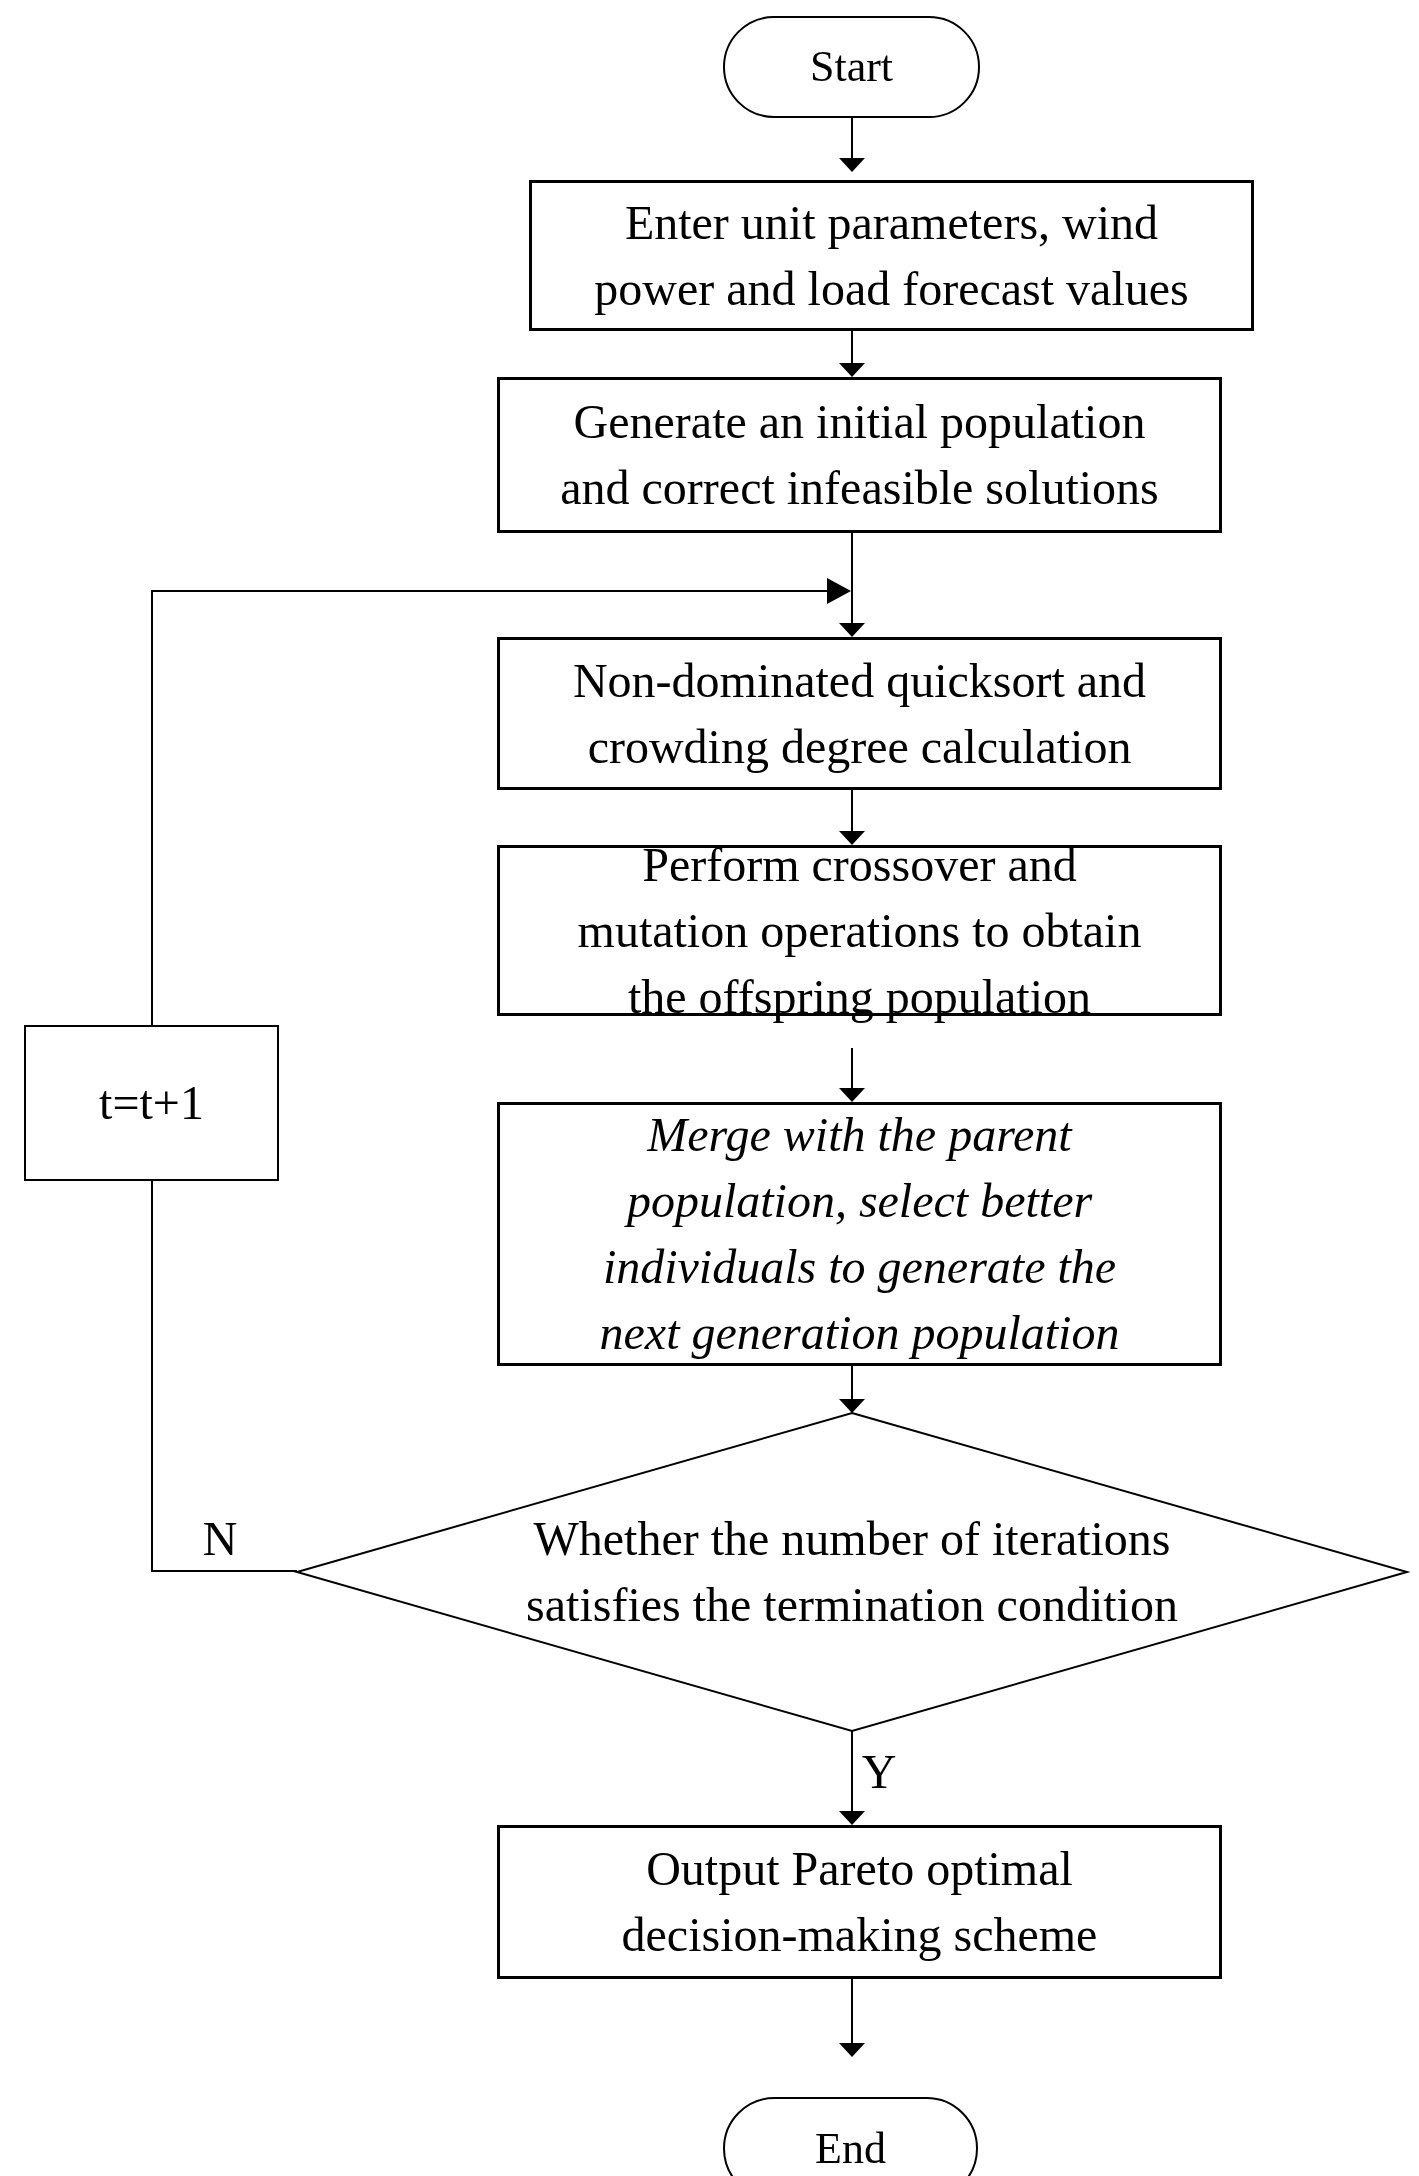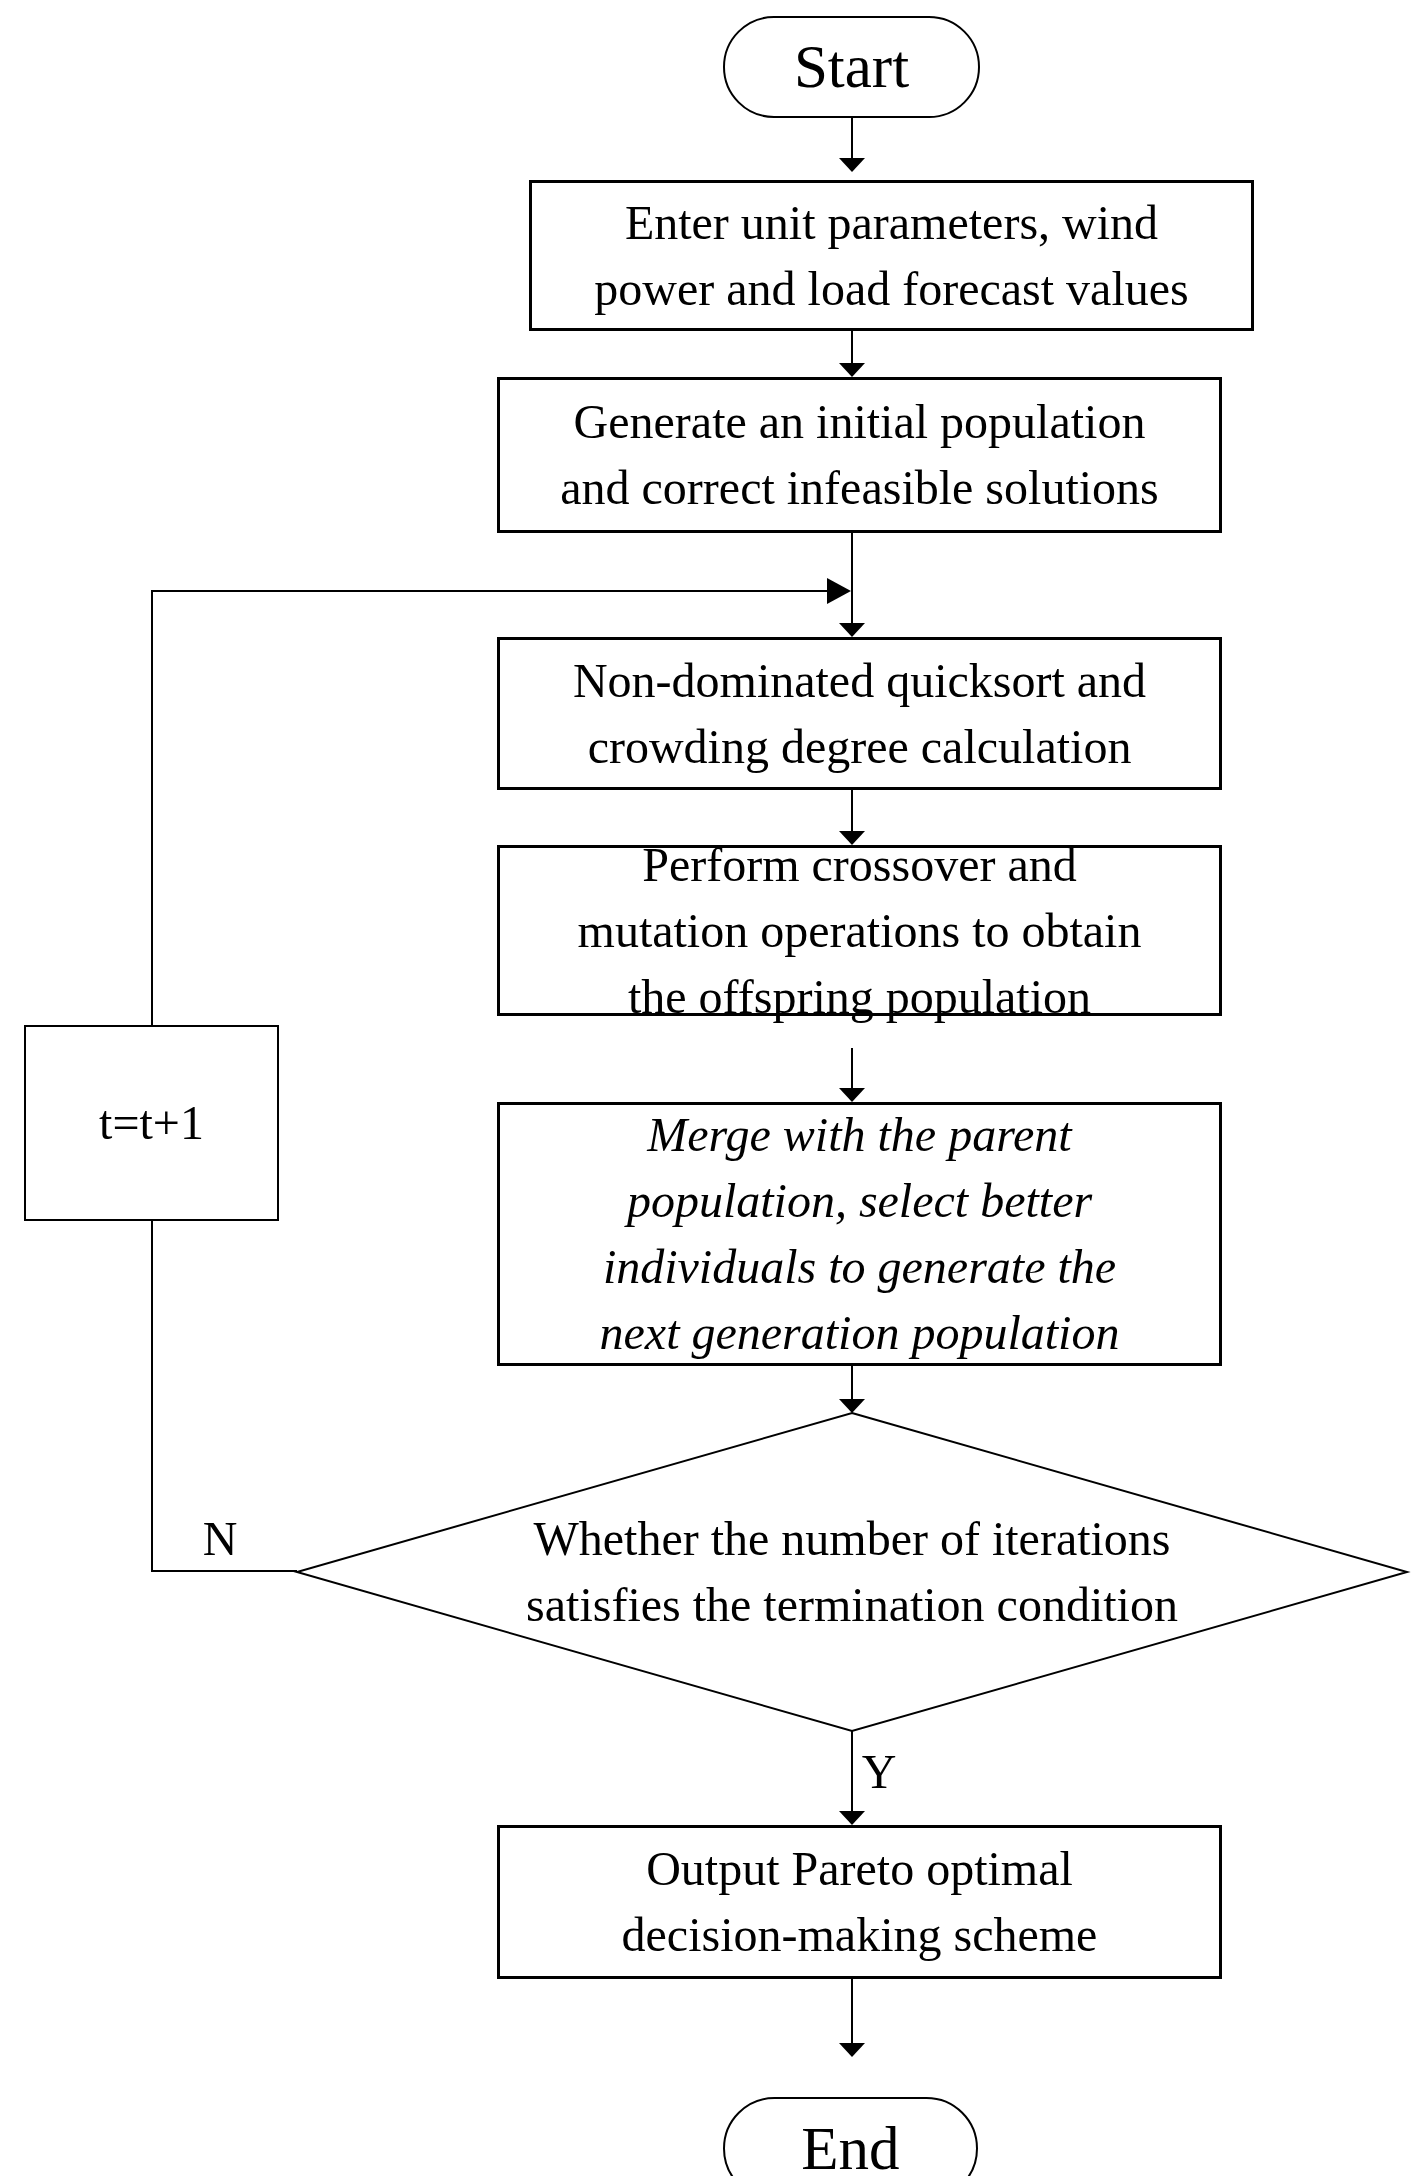--- a/index.html
+++ b/index.html
@@ -6,29 +6,29 @@
   .canvas{
     position:relative;width:1419px;height:2176px;background:#ffffff;
     font-family:"Liberation Serif","DejaVu Serif",serif;color:#000000;
   }
   .connectors{position:absolute;left:0;top:0;width:1419px;height:2176px;}
   .node{
     position:absolute;display:flex;align-items:center;justify-content:center;
     text-align:center;background:#ffffff;border:3px solid #000000;
     box-sizing:border-box;font-size:48px;line-height:66px;white-space:pre-line;
   }
-  .terminator{border-width:2px;border-radius:52px;font-size:61px;}
+  .terminator{border-width:2px;border-radius:52px;font-size:44px;}
   .plain{border:none;background:transparent;}
   #start        {left:723px;top:16px;  width:257px;height:102px;}
   #box-enter    {left:497px;top:180px; width:725px;height:151px;margin-left:32px;}
   #box-generate {left:497px;top:377px; width:725px;height:156px;}
   #box-sort     {left:497px;top:637px; width:725px;height:153px;}
   #box-crossover{left:497px;top:845px; width:725px;height:171px;}
   #box-merge    {left:497px;top:1102px;width:725px;height:264px;font-style:italic;}
-  #box-increment{left:24px; top:1025px;width:255px;height:196px;border-width:2px;}
+  #box-increment{left:24px; top:1025px;width:255px;height:156px;border-width:2px;}
   #diamond-label{left:352px;top:1504px;width:1000px;height:136px;}
   #box-output   {left:497px;top:1825px;width:725px;height:154px;}
   #end          {left:723px;top:2057px;width:255px;height:103px;margin-top:40px;}
   .edge-label{
     position:absolute;width:60px;height:60px;display:flex;align-items:center;
     justify-content:center;font-size:48px;background:transparent;
   }
   #label-n{left:190px;top:1508px;}
   #label-y{left:849px;top:1741px;}
   .cline{stroke:#000000;stroke-width:2;fill:none;}

